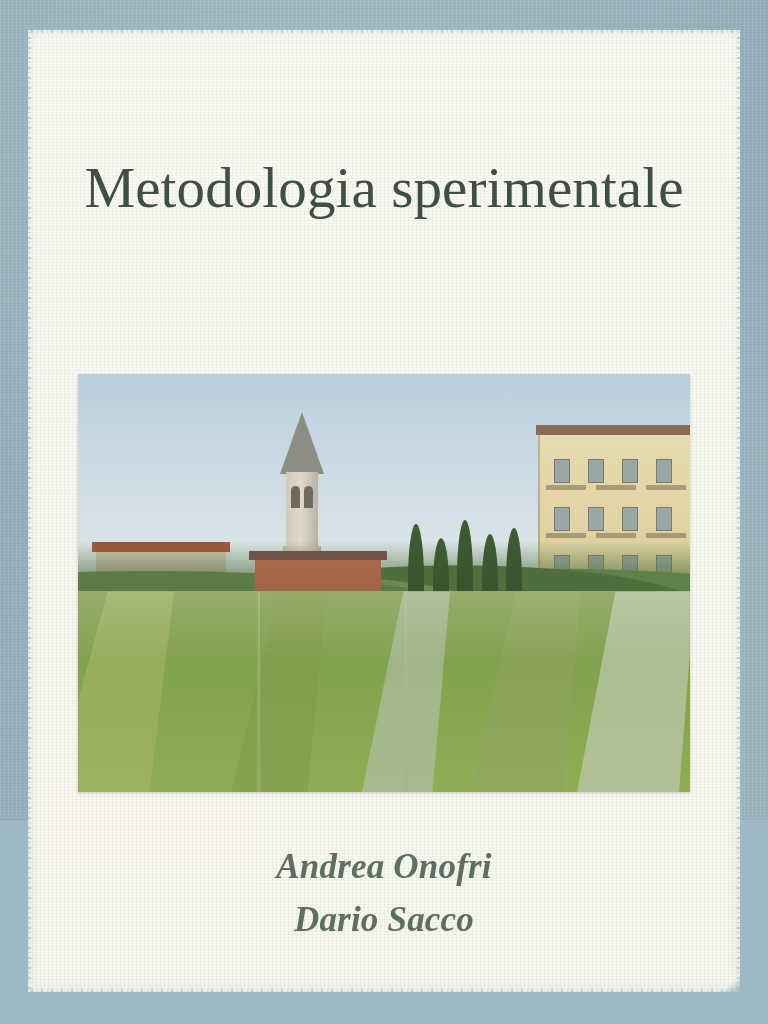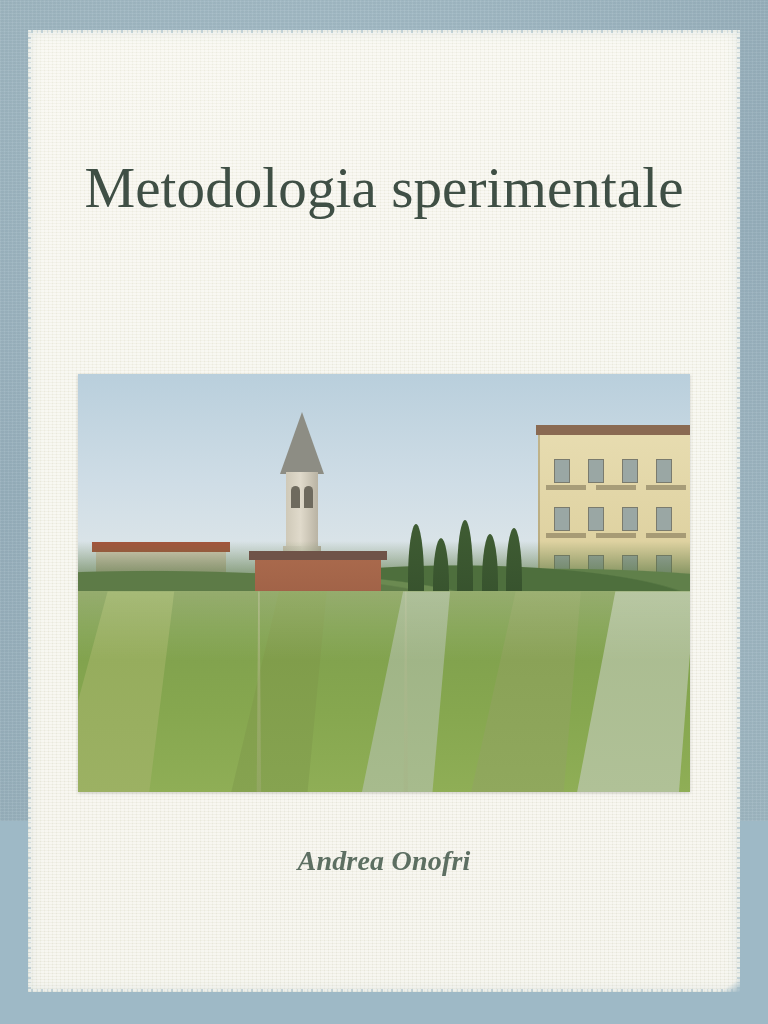--- a/index.html
+++ b/index.html
@@ -270,21 +270,21 @@
     position: absolute;
     left: 0; right: 0;
     top: 810px;
     text-align: center;
   }
   .author {
     color: #5d6f62;
     font-family: "Liberation Serif", serif;
     font-style: italic;
     font-weight: 700;
-    font-size: 28px;
+    font-size: 35px;
     line-height: 1.52;
     letter-spacing: 0.2px;
   }
 </style>
 </head>
 <body>
 
 <div class="page">
 
   <div class="paper">
@@ -357,16 +357,17 @@
           <div class="plot" style="left:80%;  width:26%; height:100%; background:linear-gradient(180deg,#a9bb8f 0%,#b0c197 100%); clip-path:polygon(6% 100%, 30% 0%, 80% 0%, 70% 100%);"></div>
           <div class="plot" style="left:28%;  width:3%;  height:100%; background:linear-gradient(180deg,rgba(190,190,150,0.55) 0%, rgba(170,175,130,0.35) 100%); clip-path:polygon(40% 100%, 48% 0%, 56% 0%, 64% 100%);"></div>
           <div class="plot" style="left:52%;  width:3%;  height:100%; background:linear-gradient(180deg,rgba(185,190,150,0.45) 0%, rgba(165,175,130,0.3) 100%); clip-path:polygon(40% 100%, 48% 0%, 56% 0%, 64% 100%);"></div>
         </div>
         <div class="field-haze"></div>
       </div>
     </div>
 
     <div class="authors">
       <div class="author">Andrea Onofri</div>
+      <div class="author">Dario Sacco</div>
     </div>
 
   </div>
 </div>
 
 </body></html>

